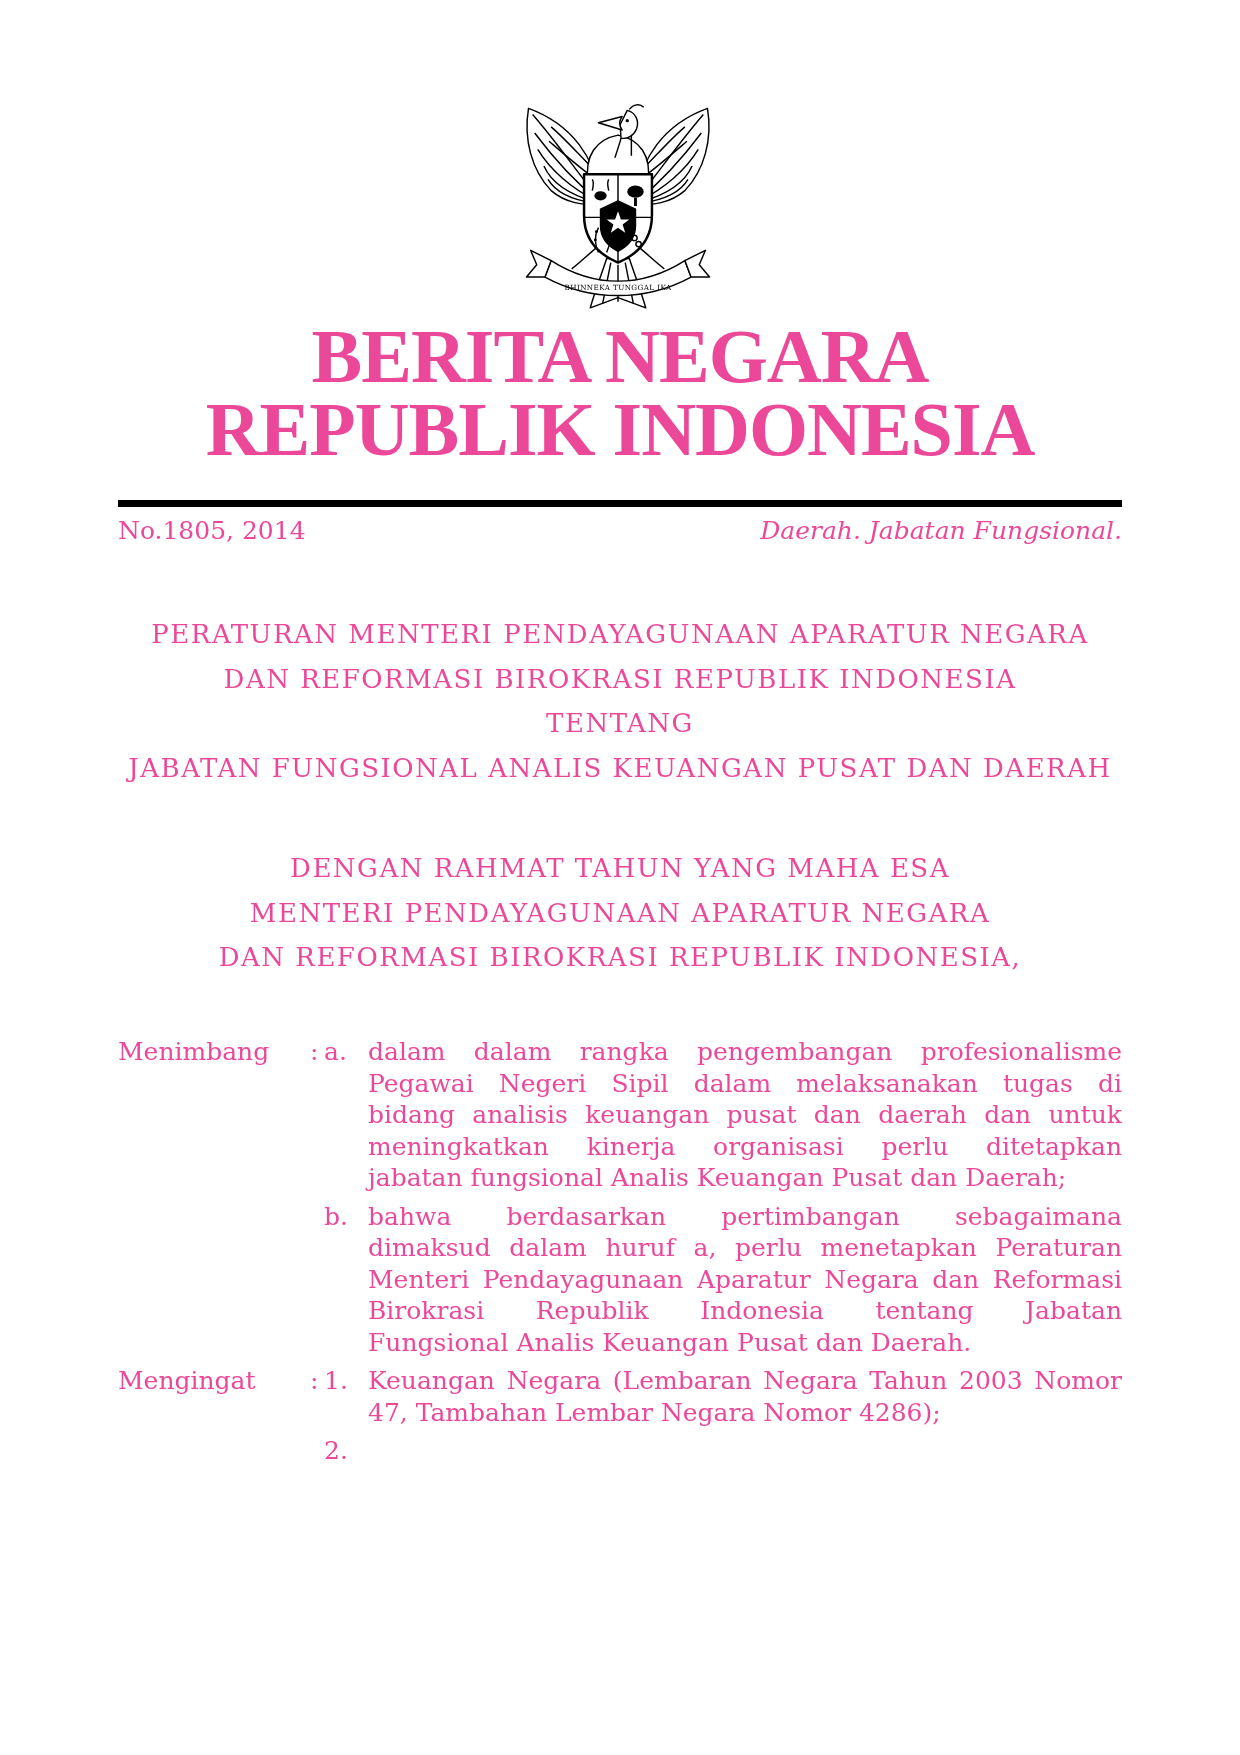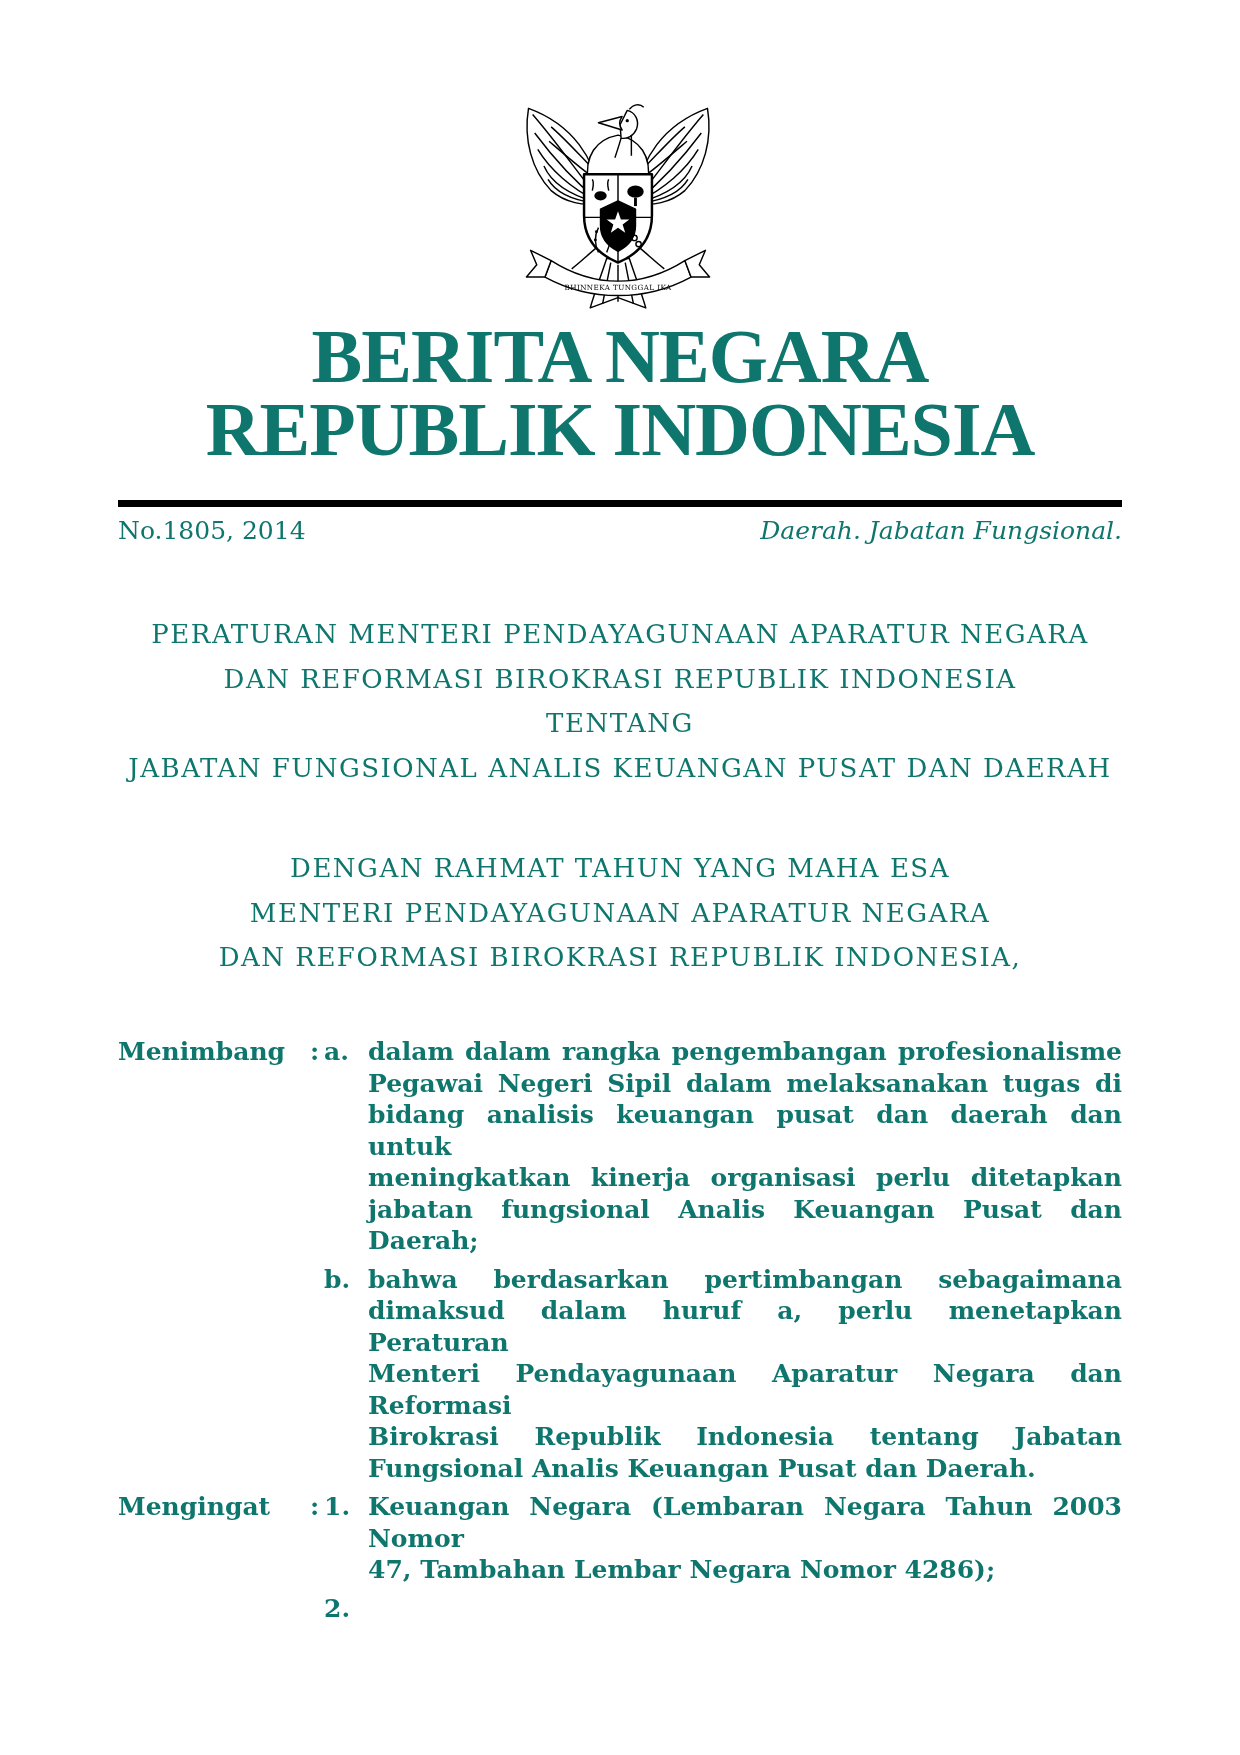--- a/index.html
+++ b/index.html
@@ -1,18 +1,18 @@
 <!DOCTYPE html>
 <html><head>
 <meta charset="utf-8">
 <style>
   html,body{margin:0;padding:0;background:#e8e8e8;}
   .page{
     position:relative;width:1240px;height:1755px;margin:0 auto;
-    background:#ffffff;color:#0f766e;
+    background:#ffffff;color:#ec4899;
     font-family:"DejaVu Serif","Liberation Serif",serif;
     overflow:hidden;
   }
   
   .emblem{position:absolute;top:96px;left:520px;width:196px;height:216px;}
   
   .gz-title{
     position:absolute;top:320px;left:0;width:100%;text-align:center;
     font-family:"Liberation Serif","DejaVu Serif",serif;font-weight:bold;
     font-size:76px;line-height:73px;letter-spacing:-1px;
@@ -26,21 +26,21 @@
   .jline{text-align:justify;text-align-last:justify;}
   .lline{text-align:right;font-style:italic;}
   
   .headings{position:absolute;top:612px;left:118px;width:1004px;text-align:center;
     font-size:26px;letter-spacing:1.5px;}
   .headings .hline{line-height:44.5px;height:44.5px;}
   .invocation{position:absolute;top:846px;left:118px;width:1004px;text-align:center;
     font-size:26px;letter-spacing:1.5px;}
   .invocation .hline{line-height:44.5px;height:44.5px;}
   
-  .docbody{position:absolute;top:1036px;left:118px;width:1004px;font-size:25px;font-weight:bold;}
+  .docbody{position:absolute;top:1036px;left:118px;width:1004px;font-size:25px;}
   .row{display:flex;align-items:flex-start;}
   .row + .row{margin-top:7px;}
   .lbl{width:192px;line-height:31.5px;}
   .sep{width:14px;line-height:31.5px;}
   .mk{width:44px;line-height:31.5px;}
   .txt{width:754px;}
   .txt .ln{line-height:31.5px;text-align:justify;}
   .txt .ln.j{text-align-last:justify;}
   .txt .ln.last{text-align-last:left;}
 </style>

